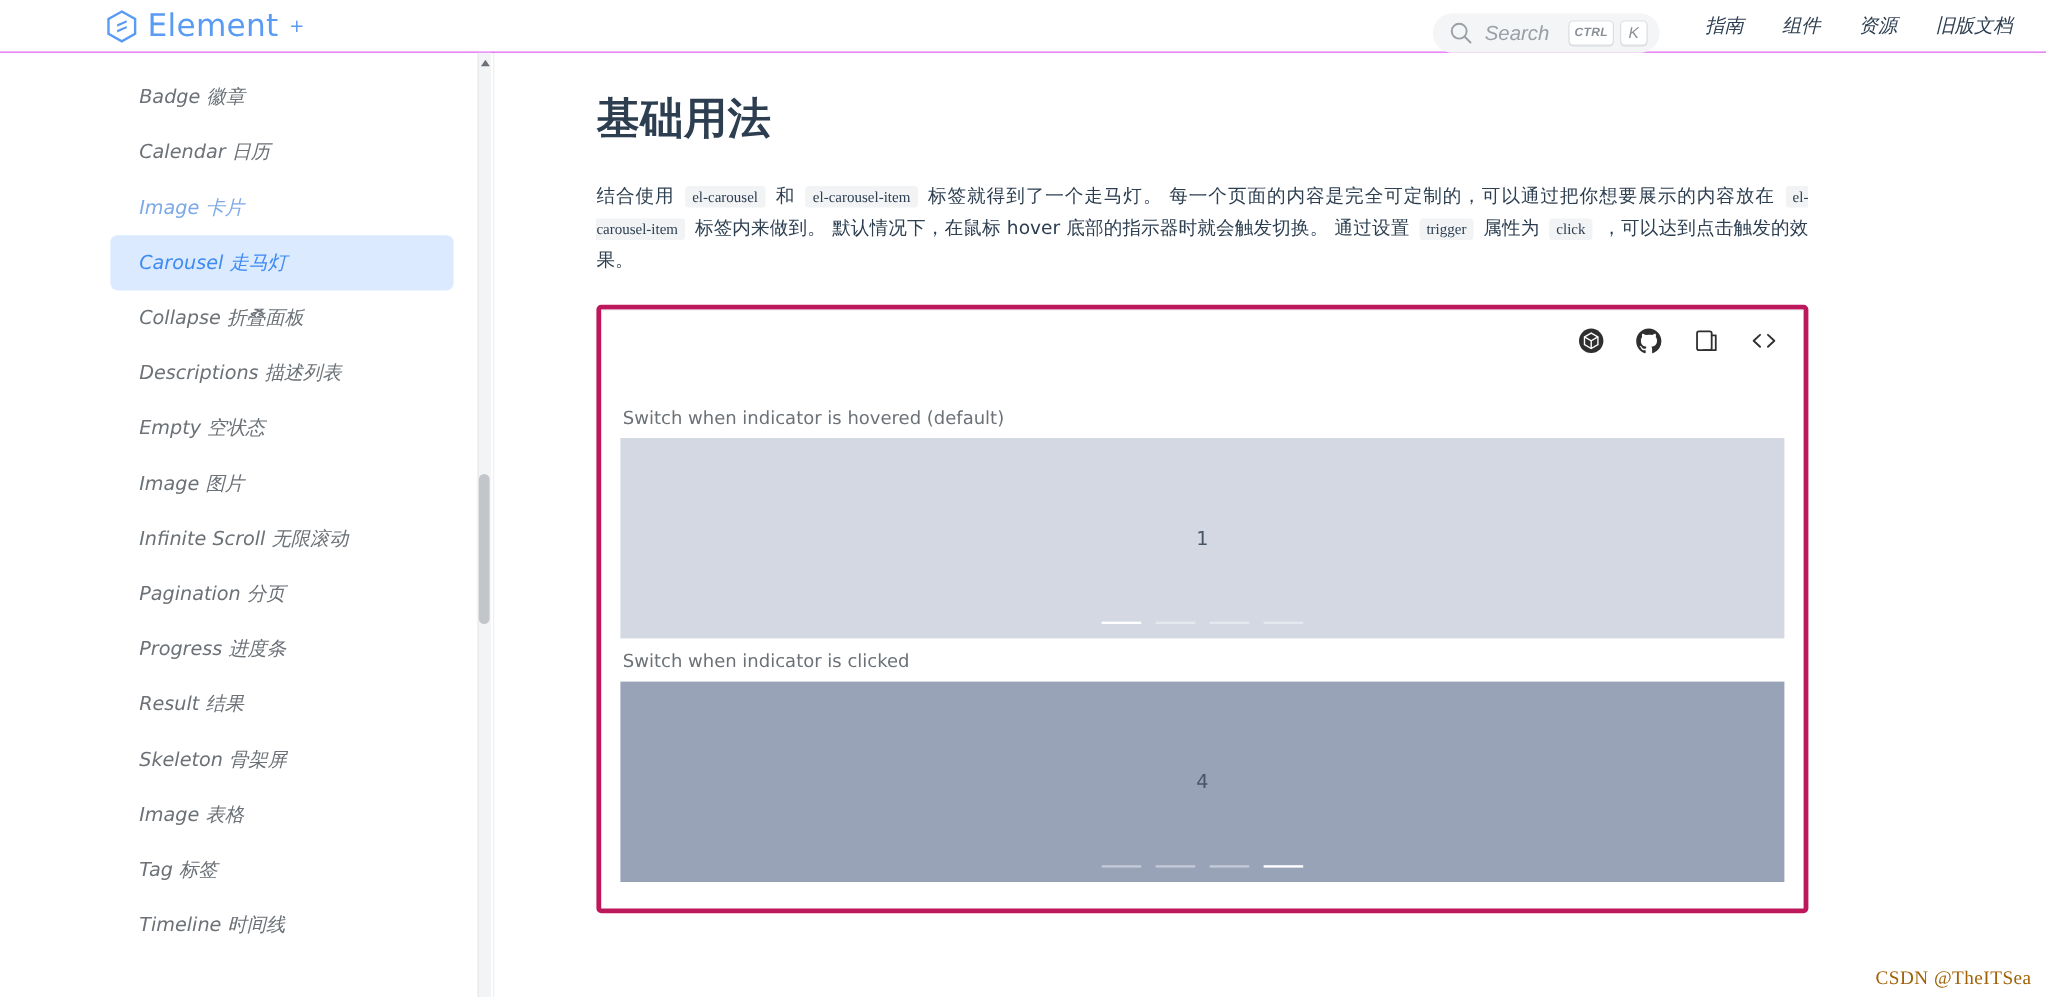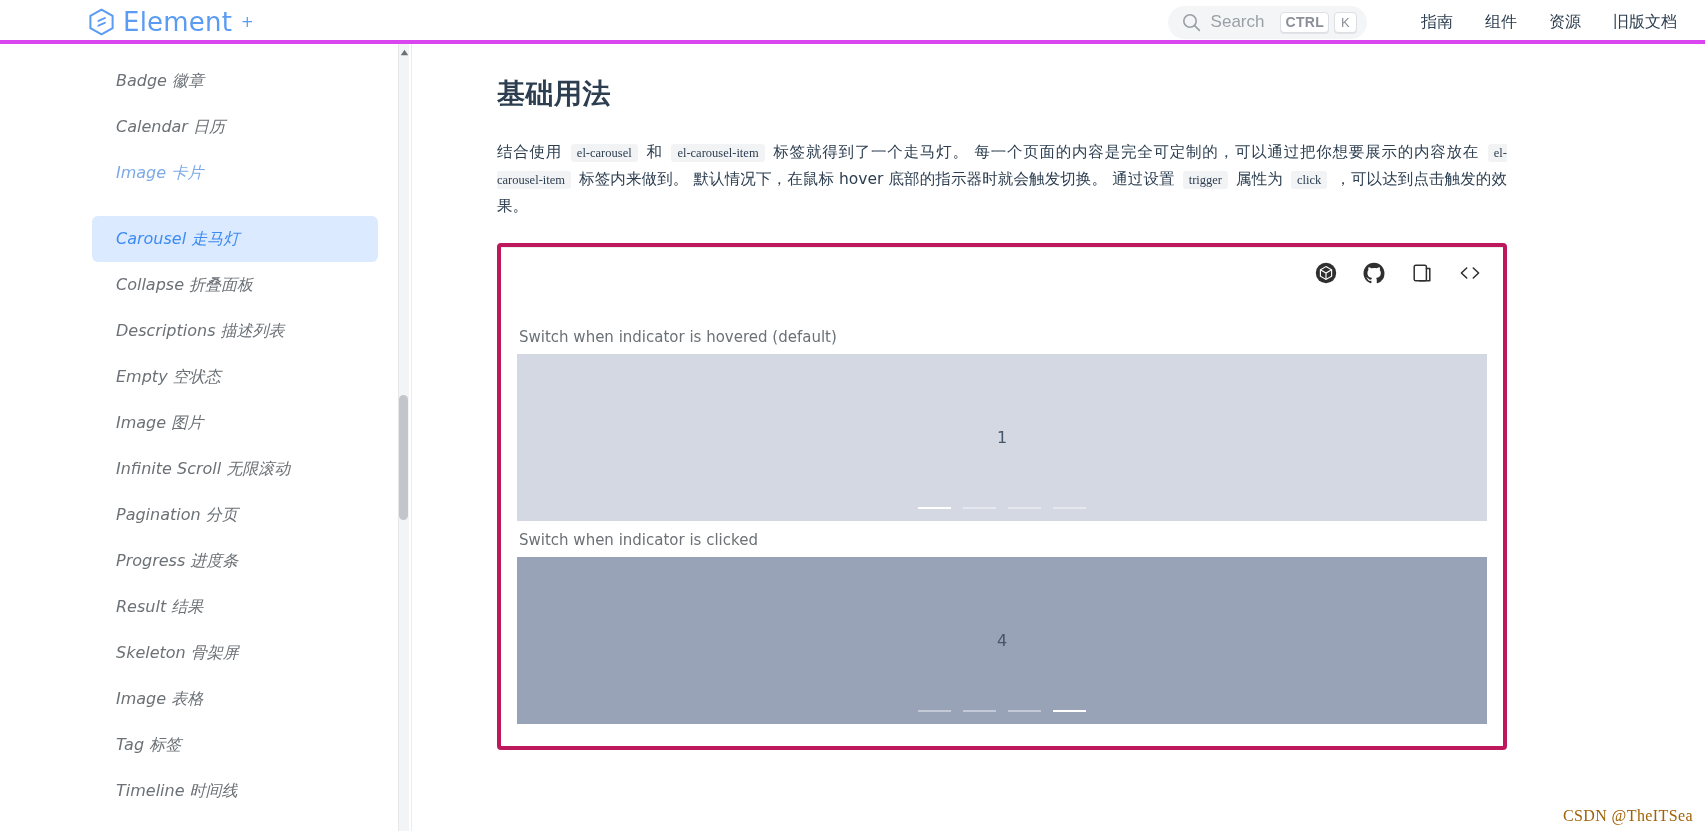--- a/index.html
+++ b/index.html
@@ -11,58 +11,58 @@
     background: #ffffff;
     font-family: "Liberation Sans", "DejaVu Sans", sans-serif;
     -webkit-font-smoothing: antialiased;
   }
   .page { position: relative; width: 1705px; height: 831px; background:#fff; }
 
   
   .header {
     position: absolute; top: 0; left: 0; width: 1705px; height: 44px;
     background: #ffffff;
-    border-bottom: 4px solid #d946ef;
+    border-bottom: 1px solid #d946ef;
     display: flex; align-items: center;
   }
   .brand {
     position: absolute; left: 88px; top: 0; height: 44px;
     display: flex; align-items: center; gap: 8px;
     text-decoration: none;
   }
   .brand-mark { width: 27px; height: 28px; display: block; }
   .brand-text {
     font-size: 26px; color: #5a9bf4; letter-spacing: .2px;
     font-family: "DejaVu Sans", sans-serif; font-weight: 400;
     position: relative;
   }
   .brand-plus {
     font-size: 15px; color: #5a9bf4; vertical-align: super;
     margin-left: 1px; font-family: "DejaVu Sans", sans-serif;
   }
 
   .header-right {
     position: absolute; right: 12px; top: 0; height: 44px;
-    display: flex; align-items: center; gap: 16px;
+    display: flex; align-items: flex-end; gap: 0; font-style: italic;
   }
   .searchbox {
     display: flex; align-items: center; gap: 10px;
     background: #f4f5f7; border-radius: 18px;
     height: 33px; padding: 0 10px 0 14px; margin-right: 22px;
     cursor: pointer;
   }
   .search-icon { width: 19px; height: 19px; display: block; flex: none; }
   .search-label { color: #9aa0a6; font-size: 17px; }
   .kbd-group { display: flex; align-items: center; gap: 5px; margin-left: 6px; }
   .kbd {
     background: #fff; border: 1px solid #dcdfe3;
     border-radius: 4px; box-shadow: 0 1px 0 rgba(0,0,0,.07);
     min-width: 23px; height: 21px; padding: 0 4px;
     display: flex; align-items: center; justify-content: center;
-    color: #8a8f98; font-size: 14px; font-weight: bold;
+    color: #8a8f98; font-size: 10px; font-weight: bold;
     font-family: "Liberation Sans", sans-serif; letter-spacing: .3px;
   }
   .kbd.kbd-k { font-size: 13px; font-weight: normal; }
   .navlinks { display: flex; align-items: center; height: 44px; }
   .navlink {
     position: relative; height: 60px; display: flex; align-items: center;
     padding: 0 16px; color: #2c3e50; font-size: 16px;
     text-decoration: none; cursor: pointer;
     font-family: "DejaVu Sans", sans-serif;
   }
@@ -80,21 +80,21 @@
   .nav-item {
     display: block; height: 46px; line-height: 46px;
     margin: 0 32px 0 92px; padding-left: 24px;
     border-radius: 6px;
     color: #6b7176; font-size: 16px; text-decoration: none;
     white-space: nowrap; cursor: pointer;
     font-family: "DejaVu Sans", sans-serif;
     font-style: italic;
   }
   .nav-item.visited { color: #7da9e8; }
-  .nav-item.active { background: #dbeafe; color: #3d8bf2; margin-top: 20px; }
+  .nav-item.active { background: #dbeafe; color: #3d8bf2; }
 
   .sb-track {
     position: absolute; left: 398px; top: 44px; width: 11px; height: 787px;
     background: #f3f4f6; border-left: 1px solid #e6e8ea;
   }
   .sb-arrow {
     position: absolute; left: 399px; top: 45px; width: 10px; height: 14px;
     display: flex; align-items: center; justify-content: center;
   }
   .sb-arrow svg { display:block; }
@@ -107,21 +107,21 @@
     position: absolute; left: 411px; top: 44px; width: 1px; height: 787px;
     background: #e9ebed;
   }
 
   
   .main {
     position: absolute; left: 412px; top: 44px;
     width: 1293px; height: 787px; overflow: hidden; background: #fff;
   }
   .page-title {
-    margin: 31px 0 0 85px; font-size: 28px; color: #2c3e50;
+    margin: 31px 0 0 85px; font-size: 36px; color: #2c3e50;
     font-weight: bold; letter-spacing: .5px;
     font-family: "DejaVu Sans", sans-serif;
   }
   .desc {
     margin: 26px 85px 0 85px; width: 1010px;
     font-size: 15.5px; line-height: 26px; color: #2c3e50;
     font-family: "DejaVu Sans", sans-serif; text-align: justify;
   }
   code.inline {
     background: #f2f3f5; color: #2c3e50;

